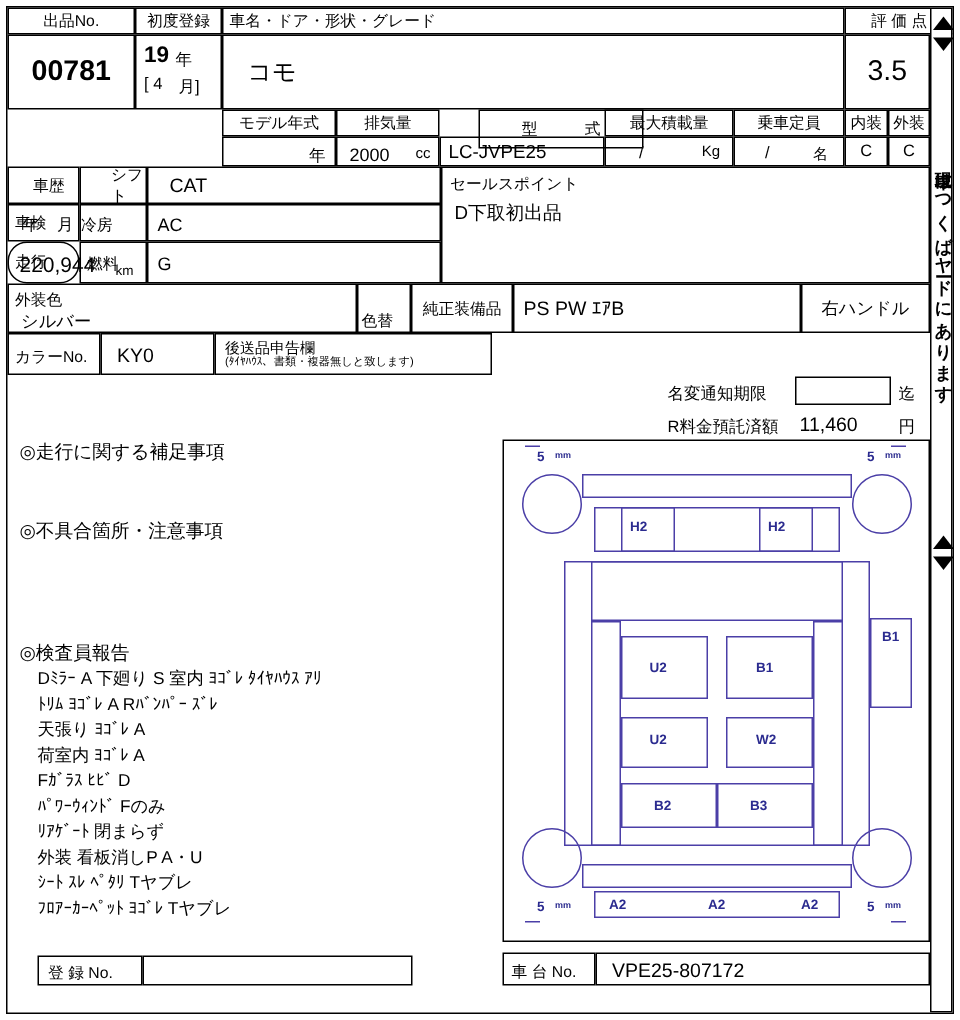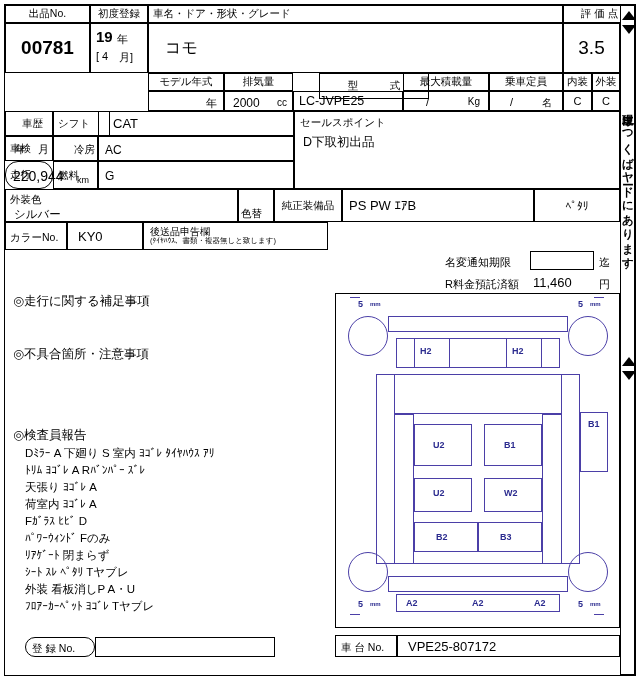--- a/index.html
+++ b/index.html
@@ -95,26 +95,26 @@
     <div class="abs" style="right:8px;top:4px;font-size:10px;">Kg</div>
   </div>
   <div class="abs bd" style="left:484px;top:86px;width:74px;height:20px;">
     <div class="abs" style="left:20px;top:4px;font-size:11px;">/</div>
     <div class="abs" style="right:10px;top:4px;font-size:10px;">名</div>
   </div>
   <div class="abs bd ctr" style="left:558px;top:86px;width:29px;height:20px;font-size:11px;">C</div>
   <div class="abs bd ctr" style="left:587px;top:86px;width:28px;height:20px;font-size:11px;">C</div>
 
   <div class="abs bd lft lbl" style="left:0;top:106px;width:48px;height:25px;padding-left:16px;">車歴</div>
-  <div class="abs bd lft lbl" style="left:48px;top:106px;width:57px;height:25px;padding-left:4px;">シフト</div>
+  <div class="abs bd lft lbl" style="left:48px;top:106px;width:45px;height:25px;padding-left:20px;">シフト</div>
   <div class="abs bd lft" style="left:93px;top:106px;width:196px;height:25px;padding-left:14px;font-size:13px;">CAT</div>
 
   <div class="abs bd lft lbl" style="left:0;top:131px;width:48px;height:25px;padding-left:4px;">車検</div>
   <div class="abs bd lbl" style="left:48px;top:131px;width:45px;height:25px;">
-    <div class="abs" style="left:20px;top:6px;font-size:10.5px;">冷房</div>
+    <div class="abs" style="left:0;top:6px;font-size:10.5px;">冷房</div>
   </div>
   <div class="abs bd" style="left:93px;top:131px;width:196px;height:25px;">
     <div class="abs" style="left:6px;top:6px;font-size:12px;">AC</div>
   </div>
 
   <div class="abs" style="left:10px;top:137px;font-size:11px;">年</div>
   <div class="abs" style="left:33px;top:137px;font-size:11px;">月</div>
 
   <div class="abs bd lft lbl" style="left:0;top:156px;width:48px;height:28px;padding-left:4px;border-radius:13px;">走行</div>
   <div class="abs bd lbl" style="left:48px;top:156px;width:45px;height:28px;">
@@ -133,21 +133,21 @@
 
   <div class="abs bd" style="left:0;top:184px;width:233px;height:33px;">
     <div class="abs" style="left:4px;top:3px;font-size:10.5px;">外装色</div>
     <div class="abs" style="left:8px;top:17px;font-size:11.5px;">シルバー</div>
   </div>
   <div class="abs bd" style="left:233px;top:184px;width:36px;height:33px;">
     <div class="abs" style="left:2px;top:17px;font-size:10.5px;">色替</div>
   </div>
   <div class="abs bd ctr lbl" style="left:269px;top:184px;width:68px;height:33px;">純正装備品</div>
   <div class="abs bd lft" style="left:337px;top:184px;width:192px;height:33px;padding-left:6px;font-size:13px;">PS  PW  ｴｱB</div>
-  <div class="abs bd ctr" style="left:529px;top:184px;width:86px;height:33px;font-size:11.5px;">ﾍﾟﾀﾘ</div>
+  <div class="abs bd ctr" style="left:529px;top:184px;width:86px;height:33px;font-size:11.5px;">右ハンドル</div>
 
   <div class="abs bd" style="left:0;top:217px;width:62px;height:28px;">
     <div class="abs" style="left:4px;top:8px;font-size:10.5px;">カラーNo.</div>
   </div>
   <div class="abs bd lft" style="left:62px;top:217px;width:76px;height:28px;padding-left:10px;font-size:13px;">KY0</div>
   <div class="abs bd" style="left:138px;top:217px;width:185px;height:28px;">
     <div class="abs" style="left:6px;top:2px;font-size:10px;">後送品申告欄</div>
     <div class="abs tiny" style="left:6px;top:14px;width:175px;">(ﾀｲﾔﾊｳｽ、書類・複器無しと致します)</div>
   </div>
 
@@ -165,26 +165,26 @@
   <div class="abs" style="left:8px;top:422px;font-size:12.5px;">◎検査員報告</div>
 
   <div class="abs notes" style="left:20px;top:440px;width:310px;font-size:11.5px;">
     <div>Dﾐﾗｰ A  下廻り S  室内 ﾖｺﾞﾚ  ﾀｲﾔﾊｳｽ ｱﾘ</div>
     <div>ﾄﾘﾑ ﾖｺﾞﾚ A  Rﾊﾞﾝﾊﾟｰ ｽﾞﾚ</div>
     <div>天張り ﾖｺﾞﾚ A</div>
     <div>荷室内 ﾖｺﾞﾚ A</div>
     <div>Fｶﾞﾗｽ ﾋﾋﾞ D</div>
     <div>ﾊﾟﾜｰｳｨﾝﾄﾞ Fのみ</div>
     <div>ﾘｱｹﾞｰﾄ 閉まらず</div>
+    <div>外装 看板消しP A・U</div>
     <div>ｼｰﾄ ｽﾚ ﾍﾟﾀﾘ Tヤブレ</div>
-    <div>外装 看板消しP A・U</div>
     <div>ﾌﾛｱｰｶｰﾍﾟｯﾄ ﾖｺﾞﾚ Tヤブレ</div>
   </div>
 
-  <div class="abs bd" style="left:20px;top:632px;width:70px;height:20px;border-radius:10px;">
+  <div class="abs bd" style="left:20px;top:632px;width:70px;height:20px;">
     <div class="abs" style="left:6px;top:4px;font-size:10.5px;">登 録 No.</div>
   </div>
   <div class="abs bd" style="left:90px;top:632px;width:180px;height:20px;"></div>
 
   <div class="abs diagram-box" style="left:330px;top:288px;width:285px;height:335px;">
 
     <div class="circ" style="left:12px;top:22px;width:40px;height:40px;"></div>
     <div class="circ" style="left:232px;top:22px;width:40px;height:40px;"></div>
     <div class="circ" style="left:12px;top:258px;width:40px;height:40px;"></div>
     <div class="circ" style="left:232px;top:258px;width:40px;height:40px;"></div>

